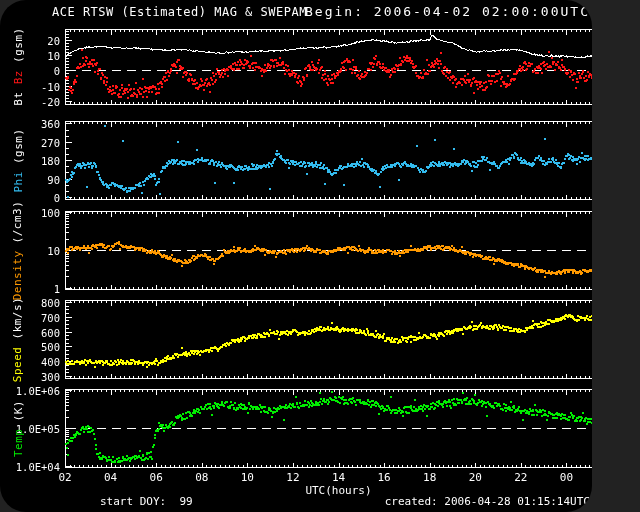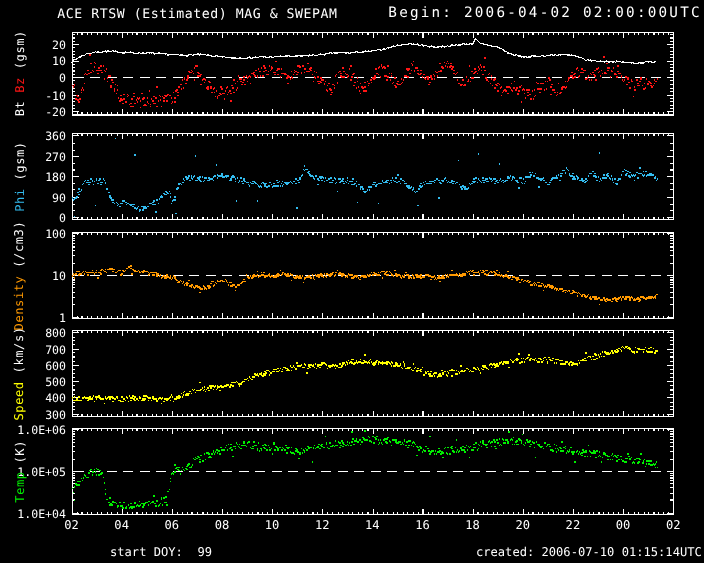--- a/index.html
+++ b/index.html
@@ -1,17 +1,17 @@
 <!DOCTYPE html>
 <html><head>
 <meta charset="utf-8">
 <style>
   html,body{margin:0;padding:0;background:#222;}
-  .screen{position:relative;width:640px;height:512px;background:#000;overflow:hidden;
-          font-family:"DejaVu Sans Mono","Liberation Mono",monospace;color:#fff;}
+  .screen{position:relative;width:592px;height:512px;background:#000;overflow:hidden;
+          font-family:"DejaVu Sans Mono","Liberation Mono",monospace;color:#fff;border-radius:26px;}
   .title-left{position:absolute;left:52px;top:5px;font-size:12px;letter-spacing:0.5px;white-space:pre;}
   .title-right{position:absolute;right:2px;top:4px;font-size:13px;letter-spacing:2px;white-space:pre;}
   svg#plot{position:absolute;left:0;top:0;}
   .xlabel{position:absolute;left:65px;width:547px;top:484px;text-align:center;font-size:11px;}
   .start-doy{position:absolute;left:56px;top:495px;font-size:11px;white-space:pre;margin-left:44px;}
   .created{position:absolute;right:2px;top:495px;font-size:11px;white-space:pre;}
   .ylabel{position:absolute;left:0;width:36px;display:flex;align-items:center;justify-content:center;}
   .ylabel-inner{transform:rotate(-90deg);white-space:nowrap;font-size:11px;letter-spacing:0.5px;}
 </style>
 </head>
@@ -84,22 +84,23 @@
       <text x="247.33333333333331" y="481" text-anchor="middle" font-size="11px" fill="#fff" font-family="DejaVu Sans Mono, Liberation Mono, monospace">10</text>
       <text x="292.9166666666667" y="481" text-anchor="middle" font-size="11px" fill="#fff" font-family="DejaVu Sans Mono, Liberation Mono, monospace">12</text>
       <text x="338.5" y="481" text-anchor="middle" font-size="11px" fill="#fff" font-family="DejaVu Sans Mono, Liberation Mono, monospace">14</text>
       <text x="384.08333333333337" y="481" text-anchor="middle" font-size="11px" fill="#fff" font-family="DejaVu Sans Mono, Liberation Mono, monospace">16</text>
       <text x="429.66666666666663" y="481" text-anchor="middle" font-size="11px" fill="#fff" font-family="DejaVu Sans Mono, Liberation Mono, monospace">18</text>
       <text x="475.25" y="481" text-anchor="middle" font-size="11px" fill="#fff" font-family="DejaVu Sans Mono, Liberation Mono, monospace">20</text>
       <text x="520.8333333333334" y="481" text-anchor="middle" font-size="11px" fill="#fff" font-family="DejaVu Sans Mono, Liberation Mono, monospace">22</text>
       <text x="566.4166666666666" y="481" text-anchor="middle" font-size="11px" fill="#fff" font-family="DejaVu Sans Mono, Liberation Mono, monospace">00</text>
       <text x="612" y="481" text-anchor="middle" font-size="11px" fill="#fff" font-family="DejaVu Sans Mono, Liberation Mono, monospace">02</text>
     </svg>
+  <div class="xlabel">UTC(hours)</div>
   <div class="start-doy">start DOY:  99</div>
-  <div class="created">created: 2006-07-10 01:15:14UTC</div>
+  <div class="created">created: 2006-04-28 01:15:14UTC</div>
 <div class="ylabel" style="top: 29px; height: 75px;">
       <span class="ylabel-inner"><span style="color: rgb(255, 255, 255);">Bt </span><span style="color: rgb(255, 21, 21);">Bz</span><span style="color: rgb(255, 255, 255);"> (gsm)</span></span>
     </div>
     <div class="ylabel" style="top: 121px; height: 78px;">
       <span class="ylabel-inner"><span style="color: rgb(51, 187, 238);">Phi</span><span style="color: rgb(255, 255, 255);"> (gsm)</span></span>
     </div>
     <div class="ylabel" style="top: 211px; height: 78px;">
       <span class="ylabel-inner"><span style="color: rgb(255, 153, 0);">Density</span><span style="color: rgb(255, 255, 255);"> (/cm3)</span></span>
     </div>
     <div class="ylabel" style="top: 300px; height: 78px;">

